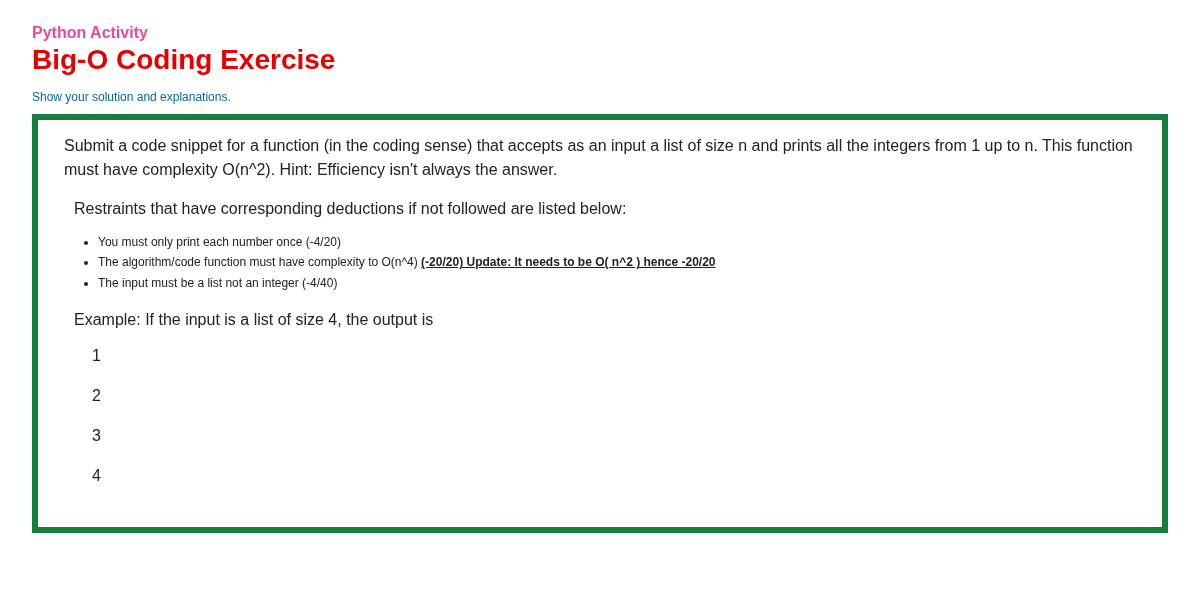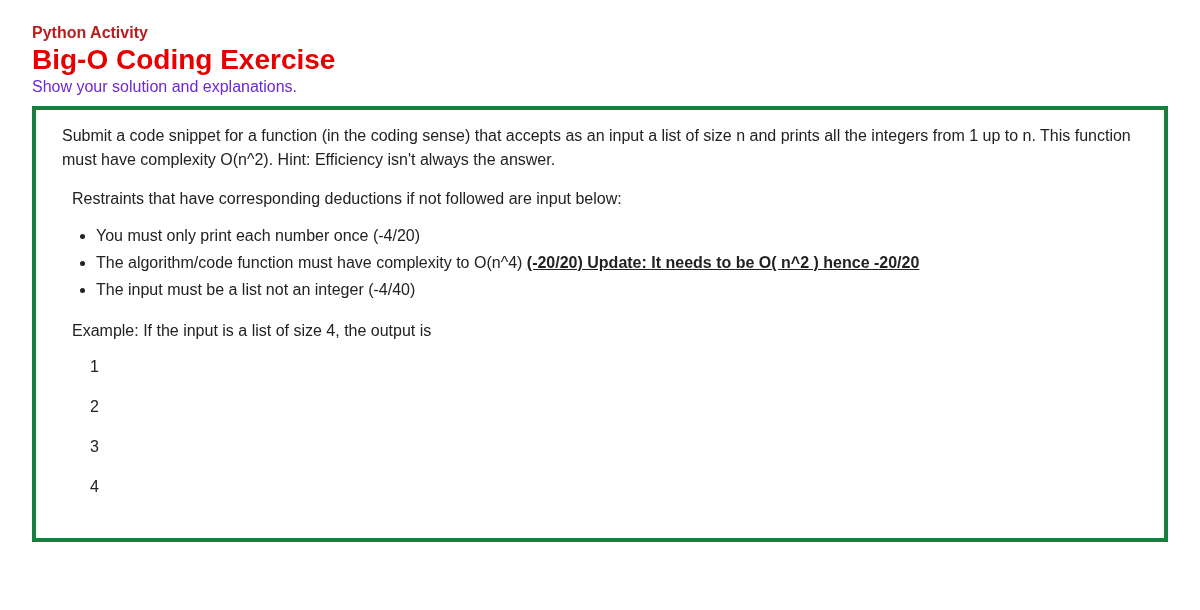--- a/index.html
+++ b/index.html
@@ -6,56 +6,56 @@
   body {
     margin: 0;
     padding: 24px 32px;
     font-family: Arial, Helvetica, sans-serif;
     font-size: 16px;
     color: #222;
     background: #fff;
     width: 1200px;
   }
   .activity-label {
-    color: #b91c1c;
+    color: #ec4899;
     font-weight: bold;
     font-size: 16px;
     margin-bottom: 2px;
   }
   .exercise-title {
     color: #e60000;
     font-weight: bold;
     font-size: 28px;
-    margin-bottom: 2px;
+    margin-bottom: 14px;
   }
   .instructions {
-    font-size: 16px;
-    color: #6d28d9;
+    font-size: 12px;
+    color: #0369a1;
     margin-bottom: 10px;
   }
   .green-box {
-    border: 4px solid #15803d;
+    border: 6px solid #15803d;
     padding: 14px 26px 20px 26px;
   }
   .prompt-text {
     font-size: 16px;
     line-height: 1.5;
     margin-bottom: 18px;
   }
   .restraints-intro {
     font-size: 16px;
     margin-bottom: 14px;
     padding-left: 10px;
   }
   ul.restraints {
     margin: 0 0 18px 0;
     padding-left: 34px;
   }
   ul.restraints li {
-    font-size: 16px;
+    font-size: 12px;
     line-height: 1.7;
   }
   .bold { font-weight: bold; text-decoration: underline; }
   .example-label {
     font-size: 16px;
     margin-bottom: 18px;
     padding-left: 10px;
   }
   .example-output {
     padding-left: 28px;
@@ -68,21 +68,21 @@
 </head>
 <body>
 
 <div class="activity-label">Python Activity</div>
 <div class="exercise-title">Big-O Coding Exercise</div>
 <div class="instructions">Show your solution and explanations.</div>
 
 <div class="green-box">
   <div class="prompt-text">Submit a code snippet for a function (in the coding sense) that accepts as an input a list of size n and prints all the integers from 1 up to n. This function must have complexity O(n^2). Hint: Efficiency isn't always the answer.</div>
 
-  <div class="restraints-intro">Restraints that have corresponding deductions if not followed are input below:</div>
+  <div class="restraints-intro">Restraints that have corresponding deductions if not followed are listed below:</div>
 
   <ul class="restraints">
     <li>
       <span>You must only print each number once (-4/20)</span><span class="bold"></span>
     </li>
     <li>
       <span>The algorithm/code function must have complexity to O(n^4) </span><span class="bold">(-20/20) Update: It needs to be O( n^2 ) hence -20/20</span>
     </li>
     <li>
       <span>The input must be a list not an integer (-4/40)</span><span class="bold"></span>

